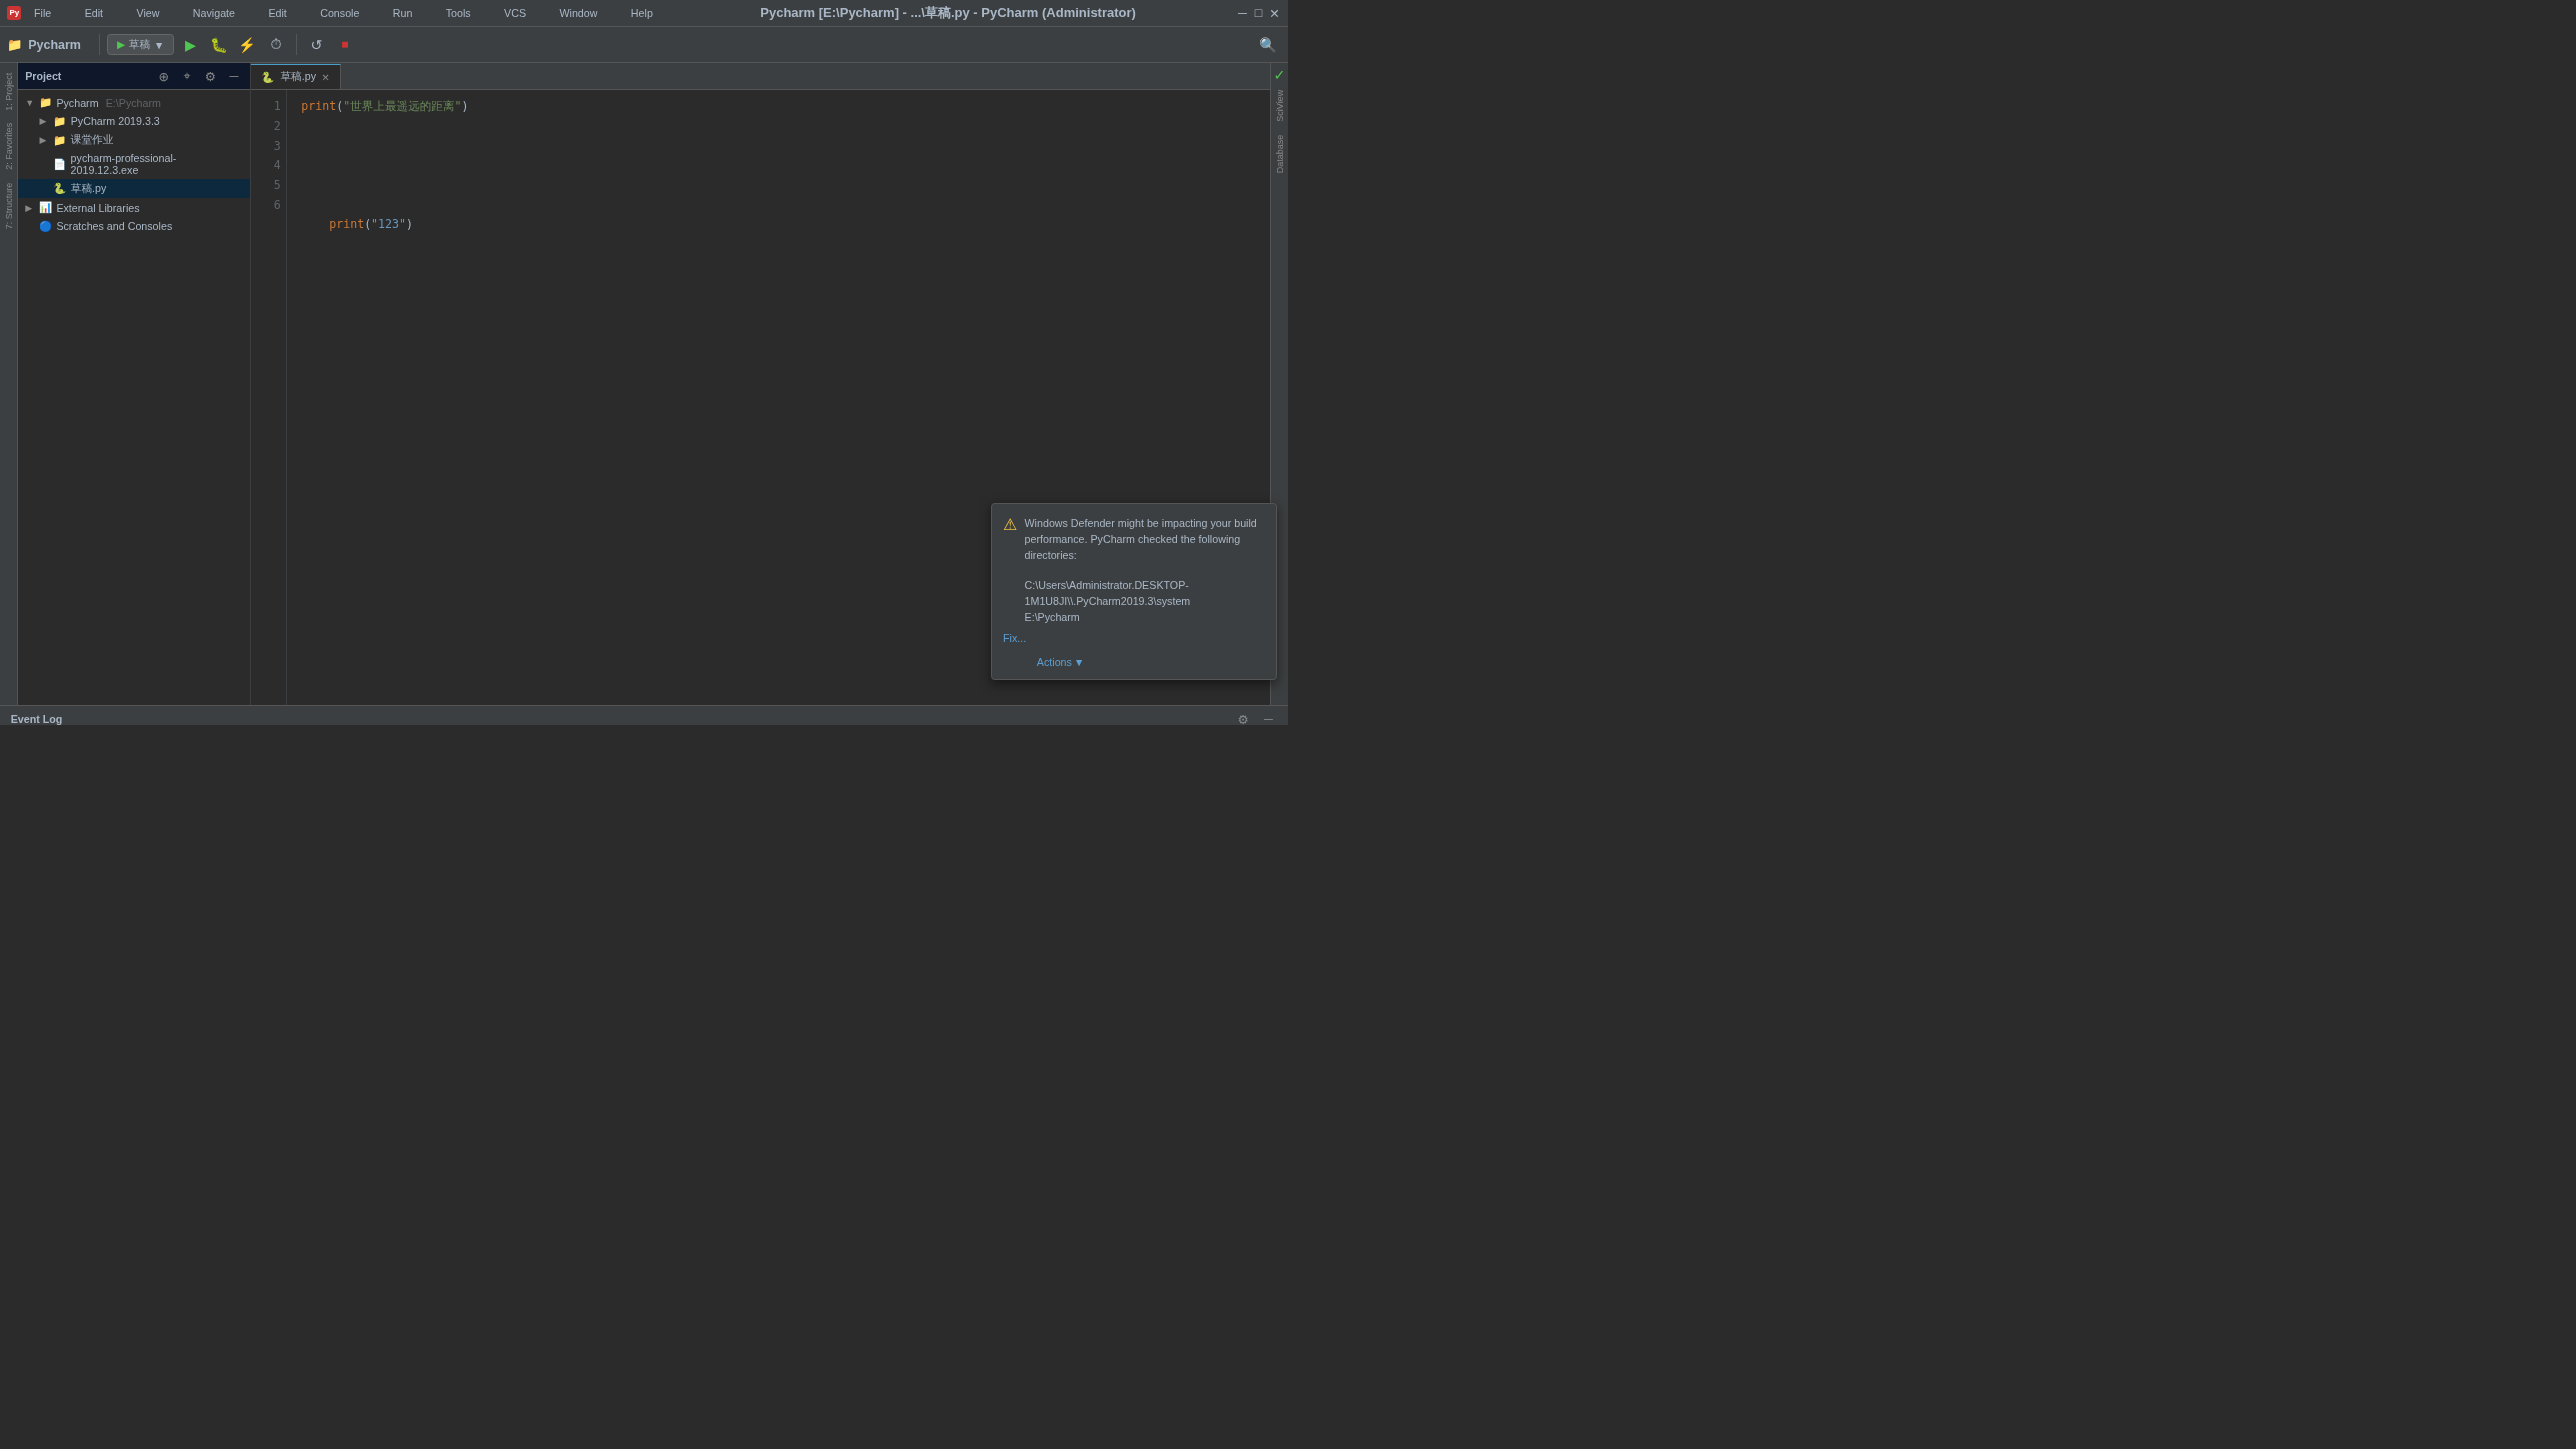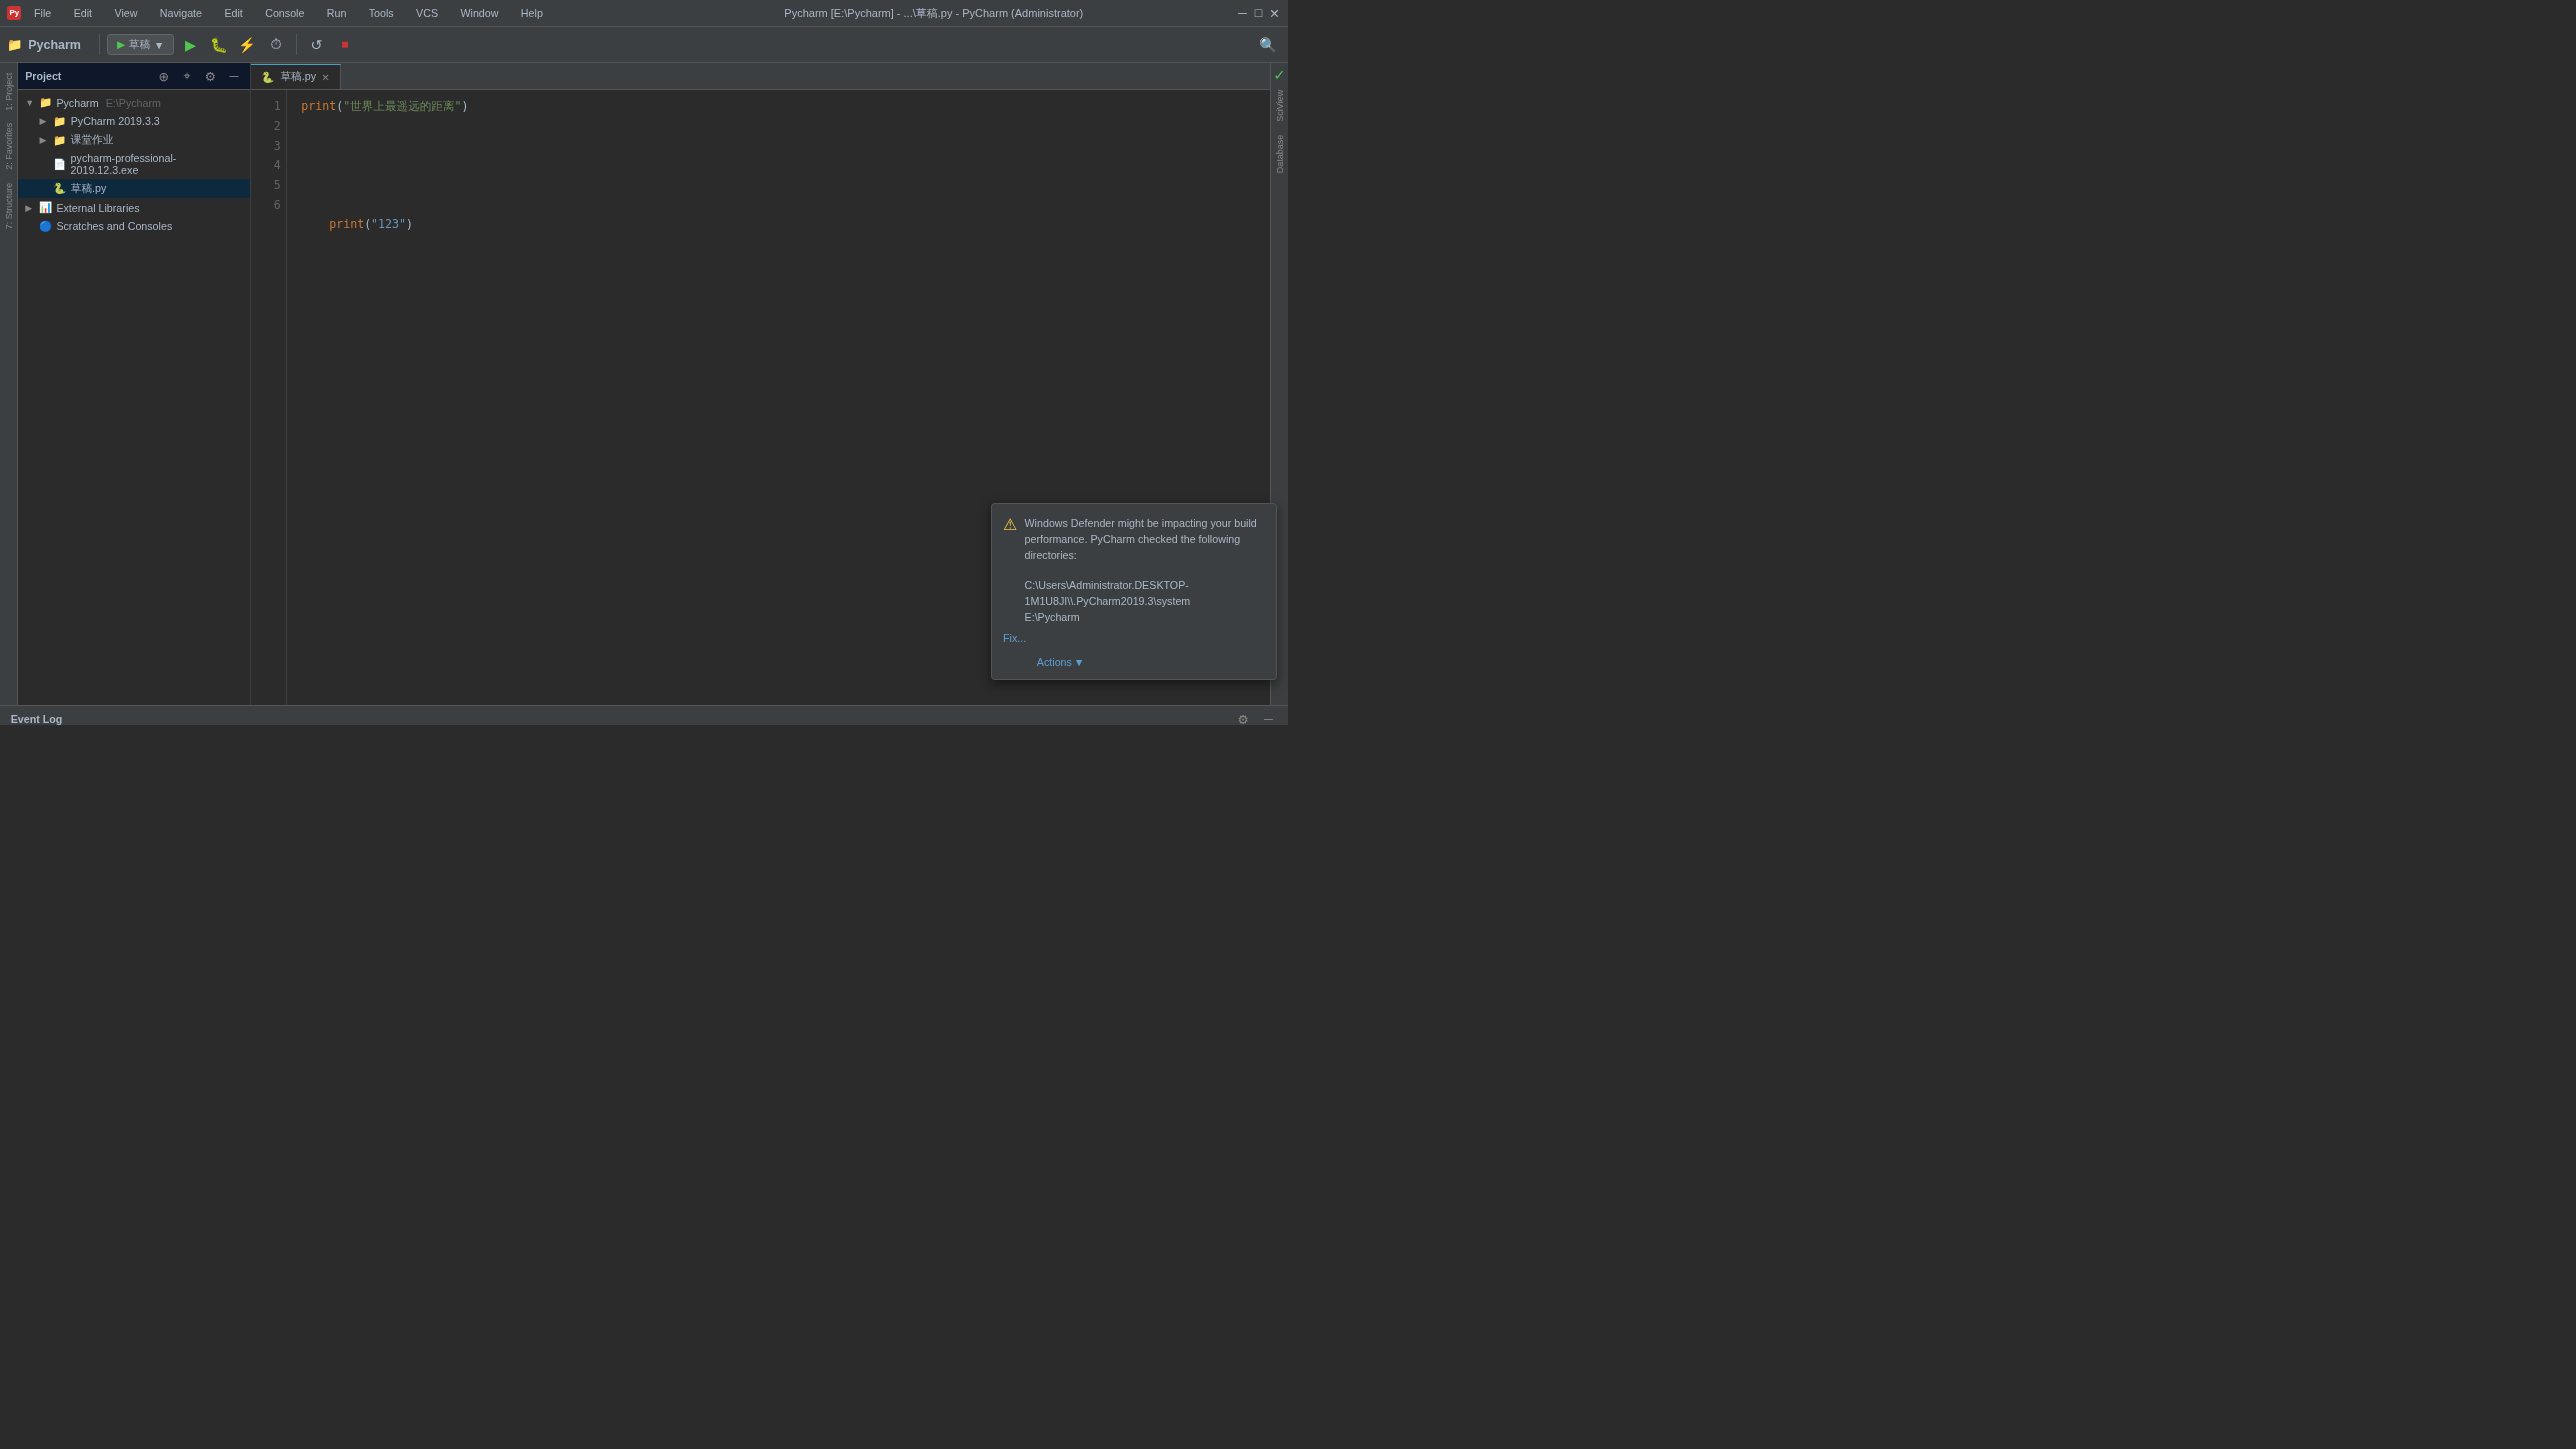--- a/index.html
+++ b/index.html
@@ -26,35 +26,36 @@
     .title-bar-logo {
       width: 14.3px; height: 14.3px;
       background: #cc3333;
       border-radius: 2.7px;
       margin-right: 5.4px;
       display: flex; align-items: center; justify-content: center;
       font-size: 8px; color: white; font-weight: bold;
     }
     .menu-bar {
       display: flex;
-      gap: 8px;
+      gap: 19px;
       flex: 1;
     }
     .menu-item {
       padding: 1.8px 7.2px;
       cursor: pointer;
       color: #a9b7c6;
       font-size: 10.7px;
       border-radius: 2.7px;
     }
     .title-center {
       flex: 1;
       text-align: center;
-      font-size: 11px;
-      color: #a9b7c6;
+      font-size: 13px;
+      color: #a9b7c6;
+      font-weight: bold;
     }
     .window-controls {
       display: flex; gap: 3.6px;
     }
     .win-btn {
       width: 12.5px; height: 12.5px;
       border: none; background: transparent; cursor: pointer; color: #a9b7c6; font-size: 12.5px;
       display: flex; align-items: center; justify-content: center;
     }
 

